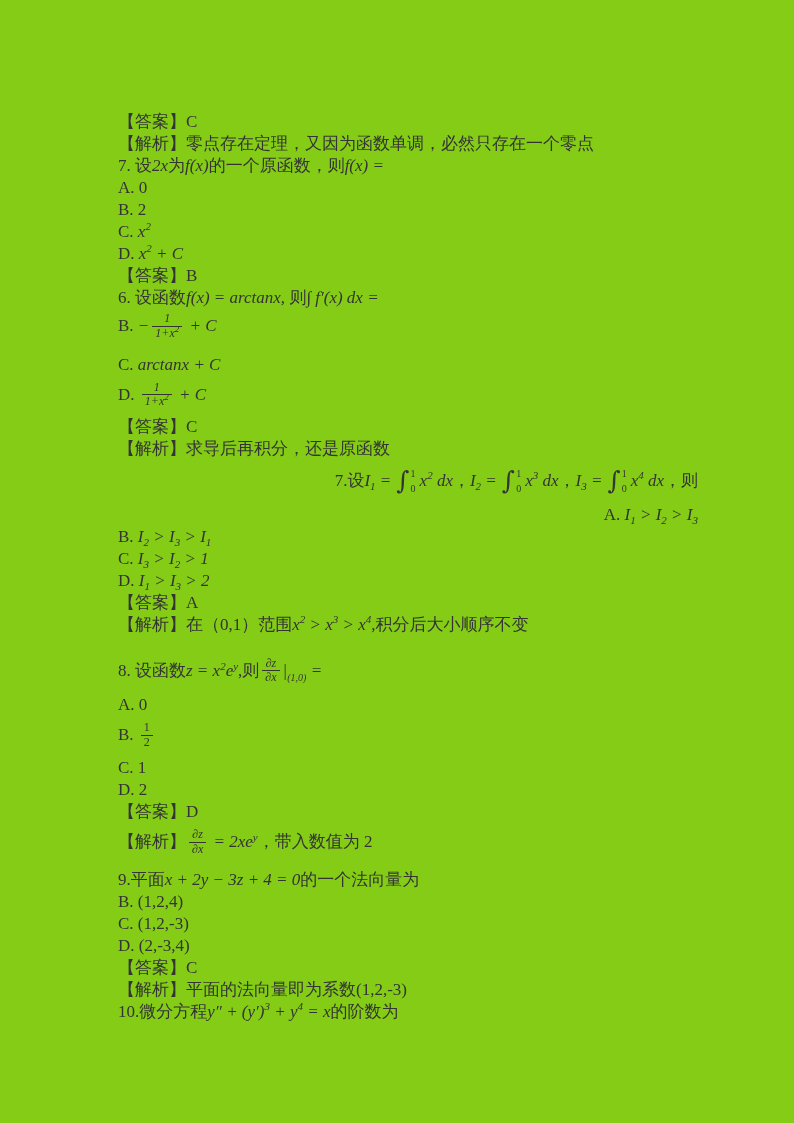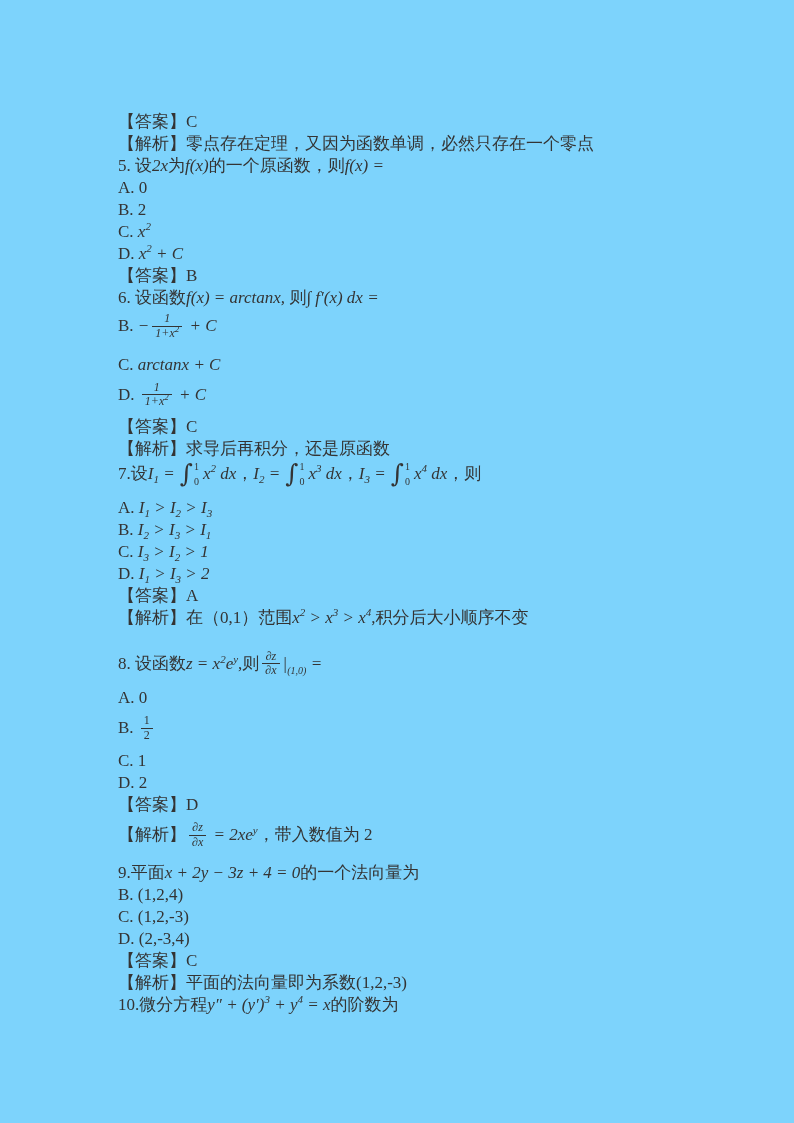--- a/index.html
+++ b/index.html
@@ -1,21 +1,21 @@
 <!DOCTYPE html>
 <html><head>
 <meta charset="utf-8">
 <style>
   html,body{margin:0;padding:0;}
   body{
     width:794px;height:1123px;background:#ffffff;overflow:hidden;
     font-family:"Liberation Serif","DejaVu Serif",serif;
   }
   .page{
-    position:absolute;left:0;top:0;width:794px;height:1123px;background:#7dd3fc;
+    position:absolute;left:0;top:0;width:794px;height:1123px;background:#84cc16;
   }
   .doc{
     position:absolute;left:118px;top:111px;width:580px;
     font-size:17px;color:#343434;
   }
   .line{
     min-height:22px;line-height:22px;white-space:nowrap;
   }
   .cn{font-style:normal;}
   .math{
@@ -46,58 +46,58 @@
     padding:2px 0 1px 0;
   }
 </style>
 </head>
 <body>
 
 <div class="page">
   <div class="doc" id="doc">
       <div class="line"><span class="cn">【答案】C</span></div>
       <div class="line"><span class="cn">【解析】零点存在定理，又因为函数单调，必然只存在一个零点</span></div>
-      <div class="line"><span class="cn">5. 设</span><span class="math">2x</span><span class="cn">为</span><span class="math">f(x)</span><span class="cn">的一个原函数，则</span><span class="math">f(x) =</span></div>
+      <div class="line"><span class="cn">7. 设</span><span class="math">2x</span><span class="cn">为</span><span class="math">f(x)</span><span class="cn">的一个原函数，则</span><span class="math">f(x) =</span></div>
       <div class="line"><span class="cn">A. 0</span></div>
       <div class="line"><span class="cn">B. 2</span></div>
       <div class="line"><span class="cn">C. </span><span class="math">x</span><sup class="math">2</sup></div>
       <div class="line"><span class="cn">D. </span><span class="math">x</span><sup class="math">2</sup><span class="math"> + C</span></div>
       <div class="line"><span class="cn">【答案】B</span></div>
       <div class="line"><span class="cn">6. 设函数</span><span class="math">f(x) = arctanx,</span><span class="cn"> 则</span><span class="math">∫ f′(x) dx =</span></div>
       <div class="line" style="margin-top: 4px;"><span class="cn">B. </span><span class="math">−</span><span class="frac">
           <span class="num"><span class="math">1</span></span>
           <span class="den"><span class="math">1+x</span><sup class="math">2</sup></span>
         </span><span class="math"> + C</span></div>
       <div class="line" style="margin-top: 12px;"><span class="cn">C. </span><span class="math">arctanx + C</span></div>
       <div class="line" style="margin-top: 6px;"><span class="cn">D. </span><span class="frac">
           <span class="num"><span class="math">1</span></span>
           <span class="den"><span class="math">1+x</span><sup class="math">2</sup></span>
         </span><span class="math"> + C</span></div>
       <div class="line" style="margin-top: 6px;"><span class="cn">【答案】C</span></div>
       <div class="line"><span class="cn">【解析】求导后再积分，还是原函数</span></div>
-      <div class="line" style="margin-top: 1px;"><span class="cn">7.设</span><span class="math">I</span><sub class="math">1</sub><span class="math"> = </span><span class="int">
+      <div class="line" style="margin-top: 8px; text-align: right;"><span class="cn">7.设</span><span class="math">I</span><sub class="math">1</sub><span class="math"> = </span><span class="int">
           <span class="int-glyph">∫</span>
           <span class="int-bounds">
             <span class="int-sup">1</span>
             <span class="int-sub">0</span>
           </span>
         </span><span class="math">x</span><sup class="math">2</sup><span class="math"> dx</span><span class="cn">，</span><span class="math">I</span><sub class="math">2</sub><span class="math"> = </span><span class="int">
           <span class="int-glyph">∫</span>
           <span class="int-bounds">
             <span class="int-sup">1</span>
             <span class="int-sub">0</span>
           </span>
         </span><span class="math">x</span><sup class="math">3</sup><span class="math"> dx</span><span class="cn">，</span><span class="math">I</span><sub class="math">3</sub><span class="math"> = </span><span class="int">
           <span class="int-glyph">∫</span>
           <span class="int-bounds">
             <span class="int-sup">1</span>
             <span class="int-sub">0</span>
           </span>
         </span><span class="math">x</span><sup class="math">4</sup><span class="math"> dx</span><span class="cn">，则</span></div>
-      <div class="line" style="margin-top: 8px;"><span class="cn">A. </span><span class="math">I</span><sub class="math">1</sub><span class="math"> &gt; I</span><sub class="math">2</sub><span class="math"> &gt; I</span><sub class="math">3</sub></div>
+      <div class="line" style="margin-top: 8px; text-align: right;"><span class="cn">A. </span><span class="math">I</span><sub class="math">1</sub><span class="math"> &gt; I</span><sub class="math">2</sub><span class="math"> &gt; I</span><sub class="math">3</sub></div>
       <div class="line"><span class="cn">B. </span><span class="math">I</span><sub class="math">2</sub><span class="math"> &gt; I</span><sub class="math">3</sub><span class="math"> &gt; I</span><sub class="math">1</sub></div>
       <div class="line"><span class="cn">C. </span><span class="math">I</span><sub class="math">3</sub><span class="math"> &gt; I</span><sub class="math">2</sub><span class="math"> &gt; 1</span></div>
       <div class="line"><span class="cn">D. </span><span class="math">I</span><sub class="math">1</sub><span class="math"> &gt; I</span><sub class="math">3</sub><span class="math"> &gt; 2</span></div>
       <div class="line"><span class="cn">【答案】A</span></div>
       <div class="line"><span class="cn">【解析】在（0,1）范围</span><span class="math">x</span><sup class="math">2</sup><span class="math"> &gt; x</span><sup class="math">3</sup><span class="math"> &gt; x</span><sup class="math">4</sup><span class="cn">,积分后大小顺序不变</span></div>
       <div class="line" style="margin-top: 22px;"><span class="cn">8. 设函数</span><span class="math">z = x</span><sup class="math">2</sup><span class="math">e</span><sup class="math">y</sup><span class="cn">,则</span><span class="frac">
           <span class="num"><span class="math">∂z</span></span>
           <span class="den"><span class="math">∂x</span></span>
         </span><span class="math">|</span><sub class="small">(1,0)</sub><span class="math"> =</span></div>
       <div class="line" style="margin-top: 8px;"><span class="cn">A. 0</span></div>

